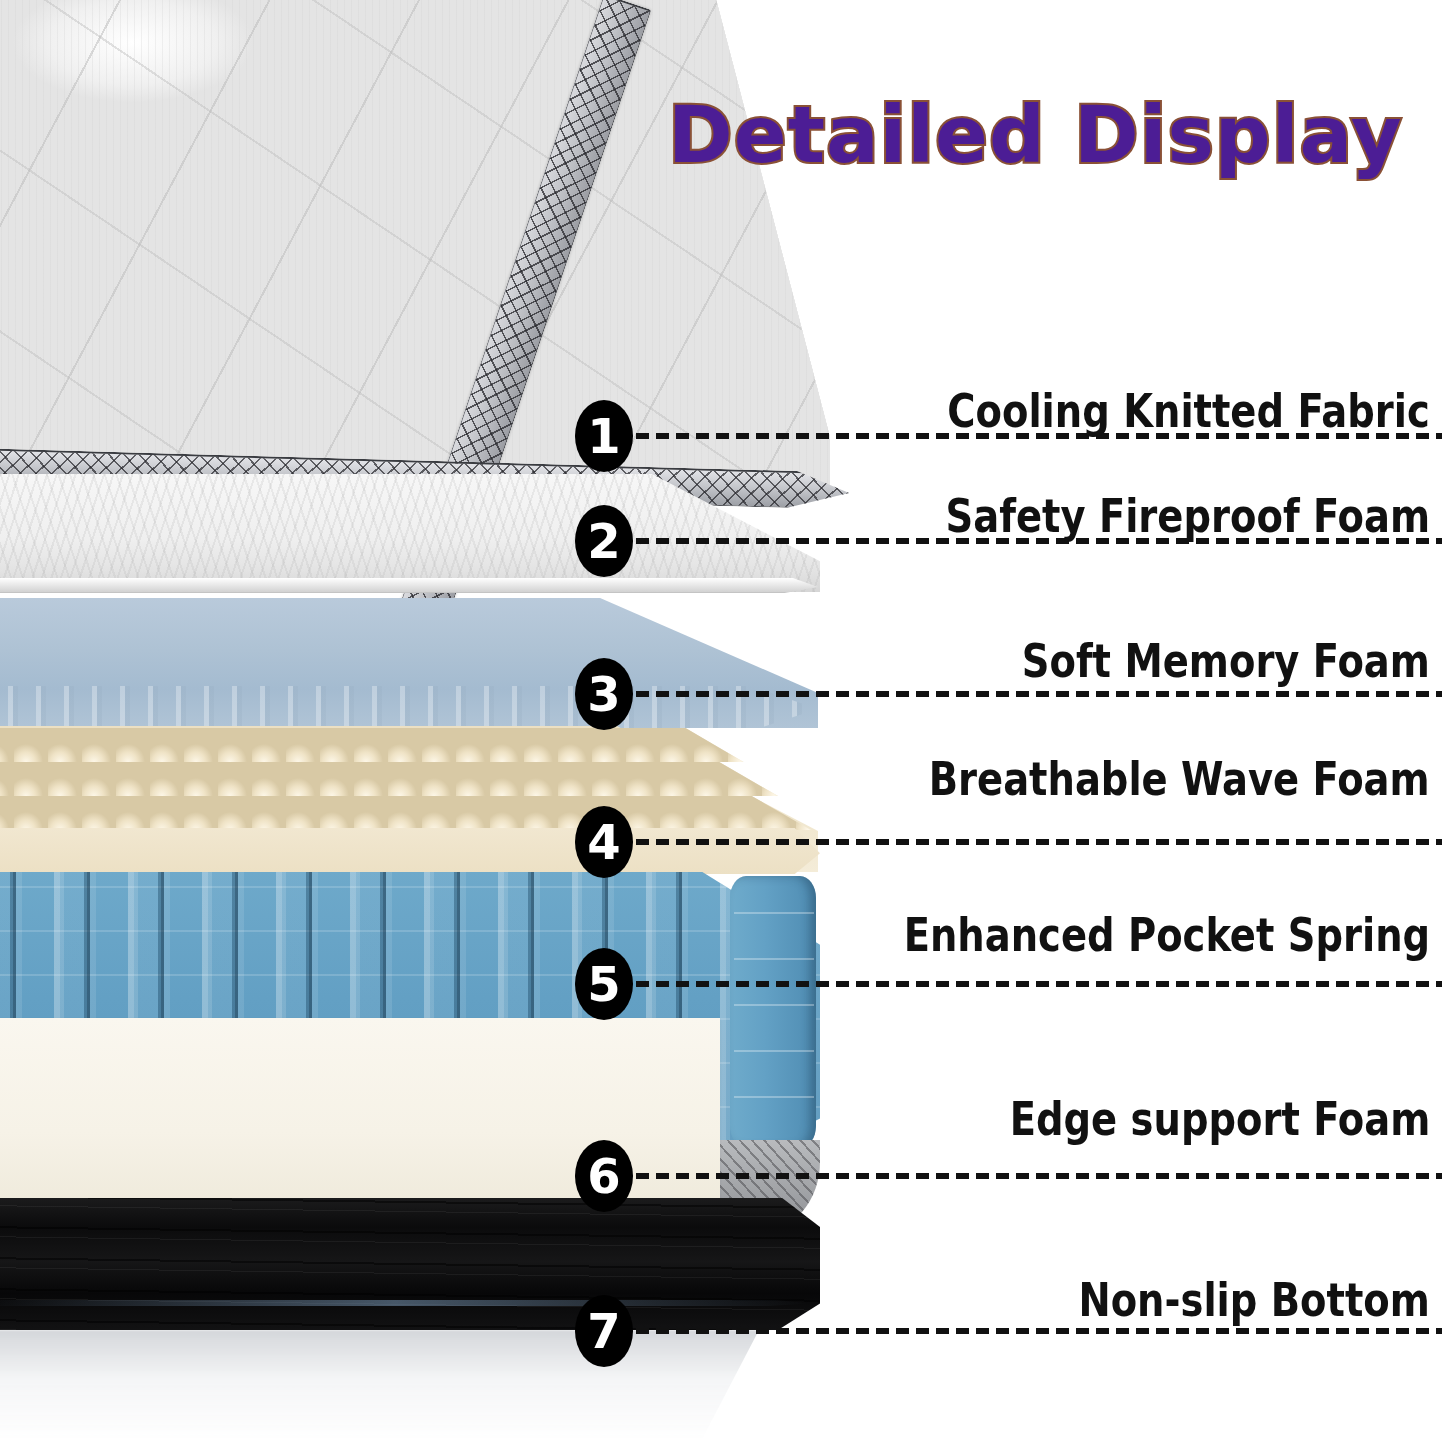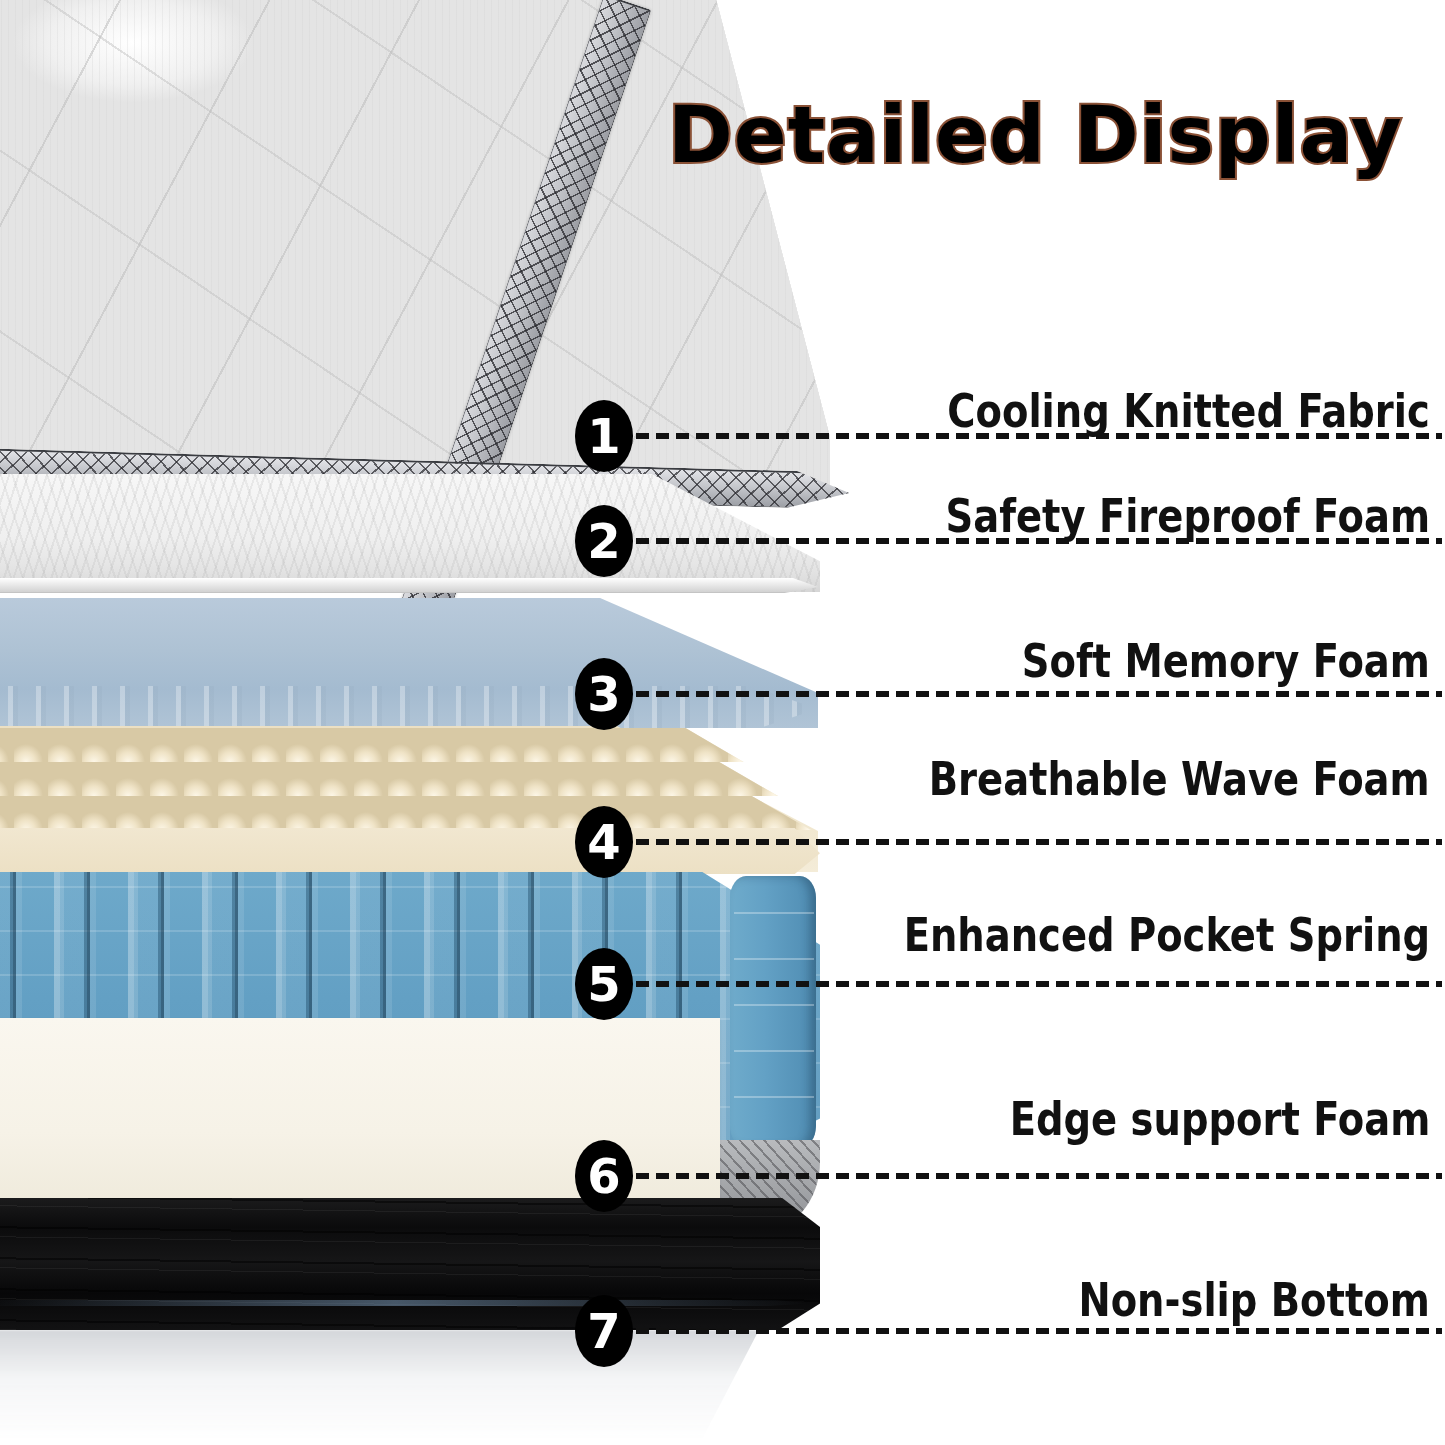--- a/index.html
+++ b/index.html
@@ -4,21 +4,21 @@
 <style>
   html,body{margin:0;padding:0;background:#ffffff;}
   body{width:1445px;height:1445px;font-family:"Liberation Sans",sans-serif;overflow:hidden;}
   #stage{position:relative;width:1445px;height:1445px;background:#ffffff;overflow:hidden;}
 
   
   #title{
     position:absolute; left:668px; top:96px;
     font-family:"DejaVu Sans",sans-serif;
     font-size:78px; font-weight:700; letter-spacing:1px;
-    color:#000000;
+    color:#4c1d95;
     -webkit-text-stroke:4px #8a5136;
     paint-order:stroke fill;
     white-space:nowrap;
     line-height:1;
   }
 
   
   .layer{position:absolute;}
 
   

